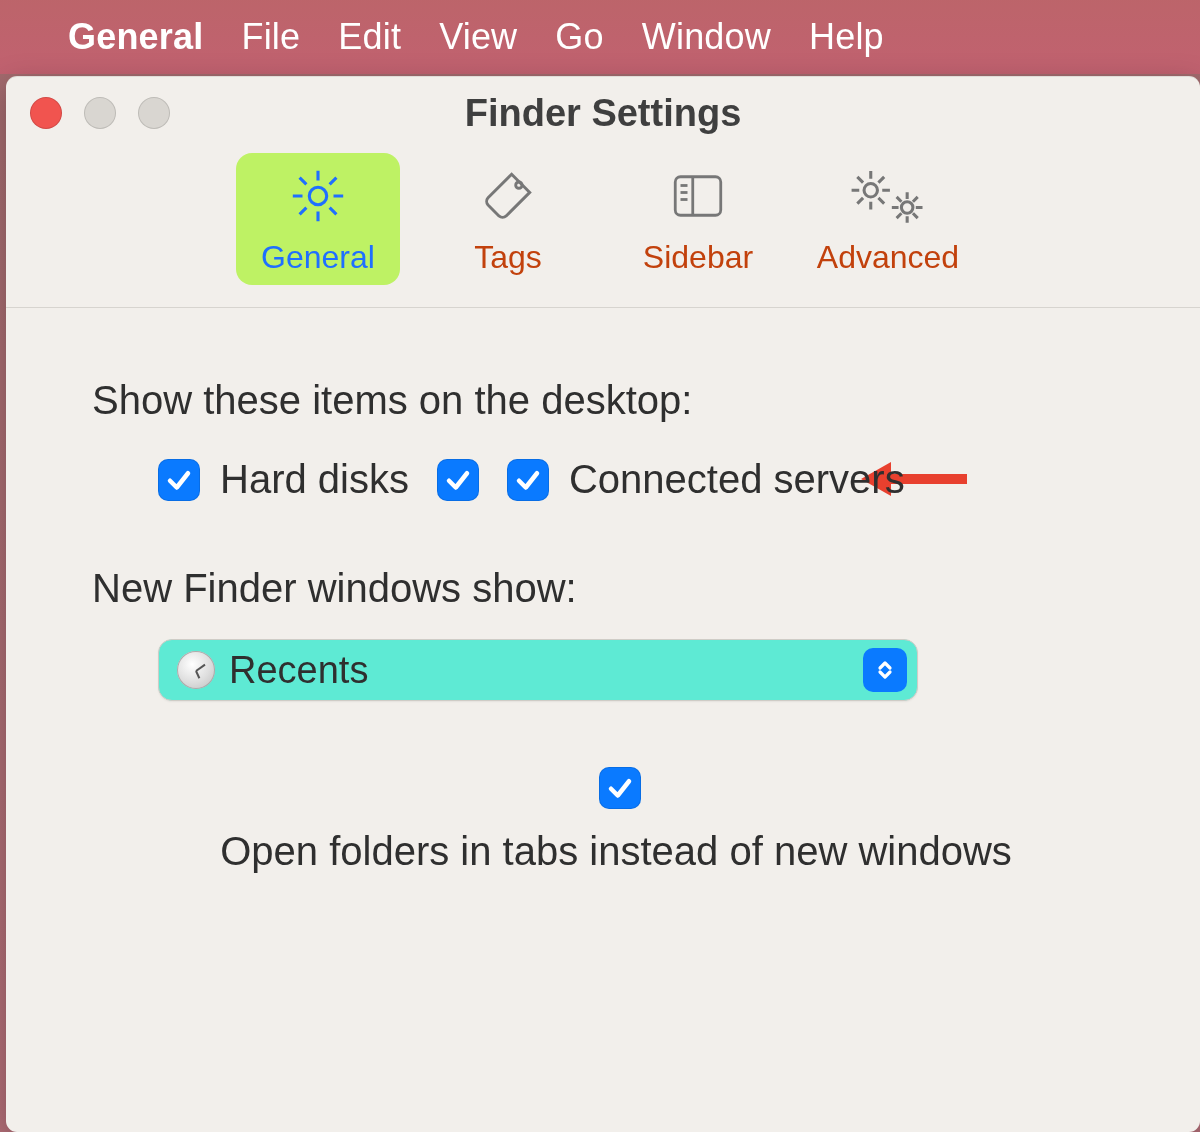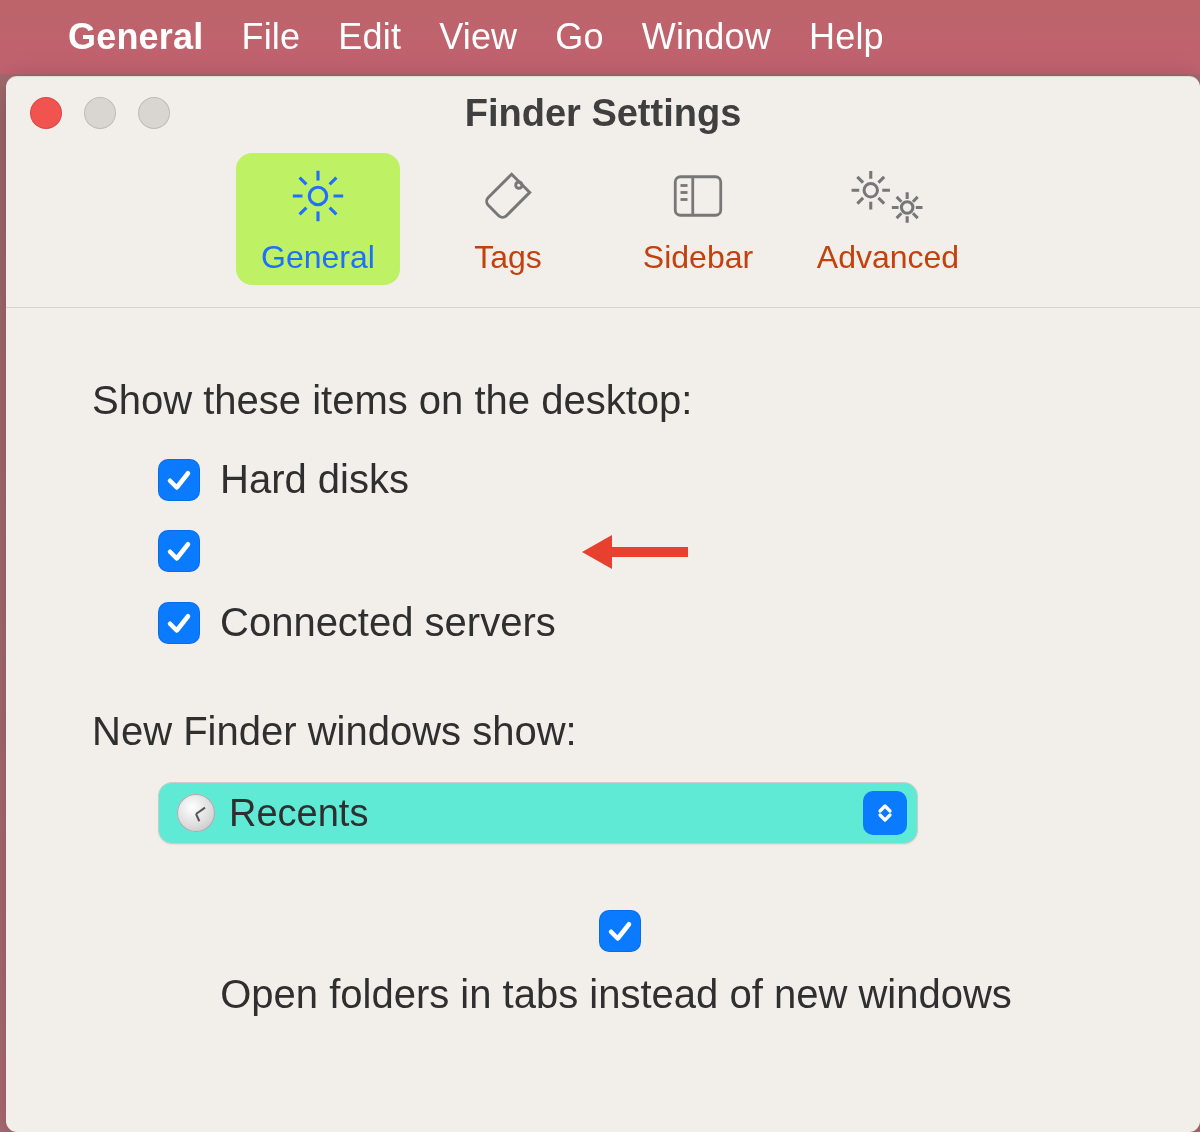--- a/index.html
+++ b/index.html
@@ -62,21 +62,21 @@
   }
   .toolbar-tab.active { background: #bef264; color: #1f6fff; }
   .toolbar-tab .icon { width: 66px; height: 66px; display:flex; align-items:center; justify-content:center;}
   .toolbar-tab.active .icon svg { stroke: #1f6fff; }
   .toolbar-tab .icon svg { stroke: #777; fill: none; stroke-width: 3.2; }
   .tab-advanced .icon { width: 96px; }
 
   .content { padding: 70px 60px 20px 86px; color: #2f2f2f; position: relative; }
   .section-title { font-size: 40px; font-weight: 400; margin-bottom: 34px; }
 
-  .cb-list { display: flex; flex-direction: column; gap: 28px; margin-left: 66px; margin-bottom: 64px; }
+  .cb-list { display: flex; flex-direction: row; gap: 28px; margin-left: 66px; margin-bottom: 64px; }
   .cb-row { display: flex; align-items: center; gap: 20px; font-size: 40px; position:relative;}
   .checkbox {
     width: 42px; height: 42px; border-radius: 10px; background: #0a7aff;
     display: flex; align-items: center; justify-content: center; flex: none;
     box-shadow: inset 0 0 0 1px rgba(0,0,0,0.1);
   }
   .checkbox svg { stroke: #fff; stroke-width: 6; fill: none; stroke-linecap: round; stroke-linejoin: round; }
 
   .arrow { position:absolute; left:420px; top:2px; }
   .arrow svg { fill:#e8402e; }

